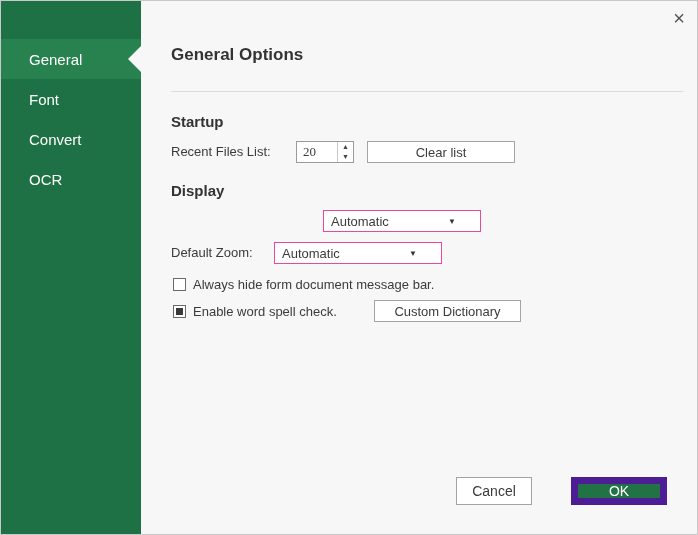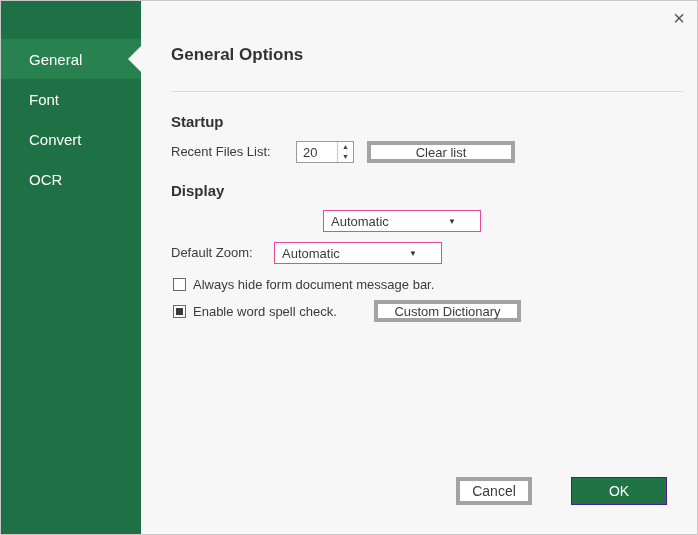--- a/index.html
+++ b/index.html
@@ -99,21 +99,21 @@
     left: 155px; top: 140px;
     width: 58px; height: 22px;
     background: #ffffff;
     border: 1px solid #9a9a9a;
     display: flex;
   }
   .spinner input {
     width: 40px;
     border: none;
     outline: none;
-    font-family: Liberation Sans, sans-serif;
+    font-family: Liberation Serif, serif;
     font-size: 13px;
     padding-left: 6px;
     color: #3b3b3b;
     background: transparent;
   }
   .spinner-arrows {
     width: 16px;
     display: flex;
     flex-direction: column;
     border-left: 1px solid #c8c8c8;
@@ -124,21 +124,21 @@
     line-height: 10px;
     text-align: center;
     color: #444;
     cursor: pointer;
     user-select: none;
   }
   
   .push-btn {
     position: absolute;
     background: #ffffff;
-    border: 4px solid #a3a3a3;
+    border: 1px solid #a3a3a3;
     font-family: "Liberation Sans", sans-serif;
     font-size: 13px;
     color: #3b3b3b;
     text-align: center;
     cursor: pointer;
     display: flex;
     align-items: center;
     justify-content: center;
   }
   .btn-clear-list { left: 226px; top: 140px; width: 148px; height: 22px; }
@@ -192,21 +192,21 @@
     background: #3a3a3a;
   }
   .check-label { font-size: 13px; color: #3b3b3b; }
   
   .btn-cancel { left: 315px; top: 476px; width: 76px; height: 28px; font-size: 14px; }
   .btn-ok {
     position: absolute;
     left: 430px; top: 476px;
     width: 96px; height: 28px;
     background: #217346;
-    border: 1px solid #4c1d95;
+    border: 7px solid #4c1d95;
     color: #ffffff;
     font-size: 14px;
     display: flex;
     align-items: center;
     justify-content: center;
     cursor: pointer;
   }
 </style>
 </head>
 <body>

